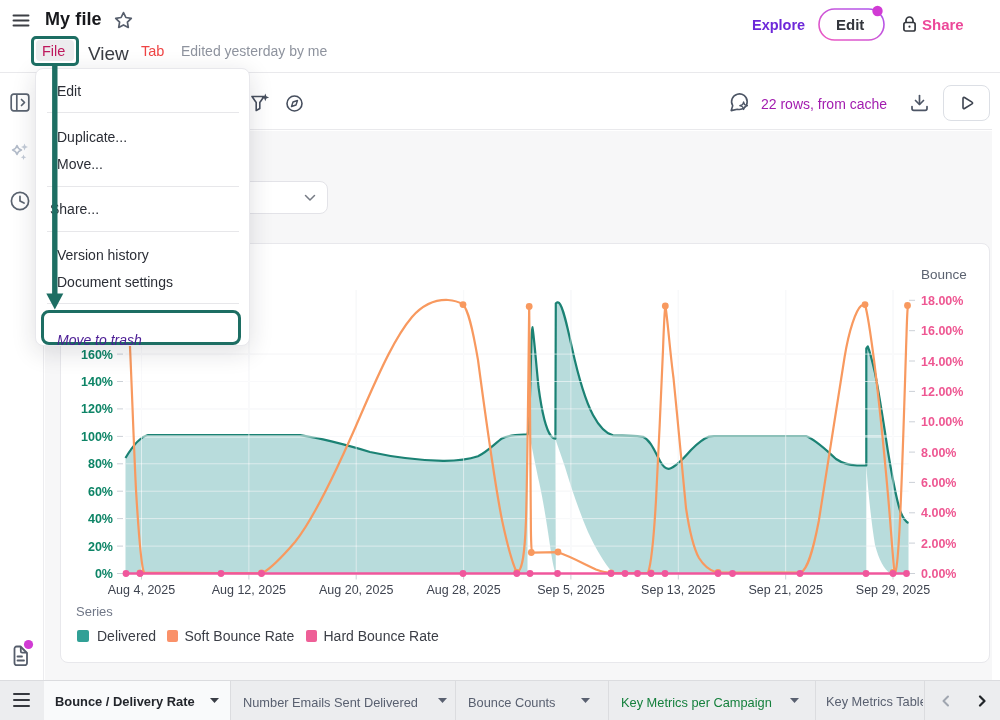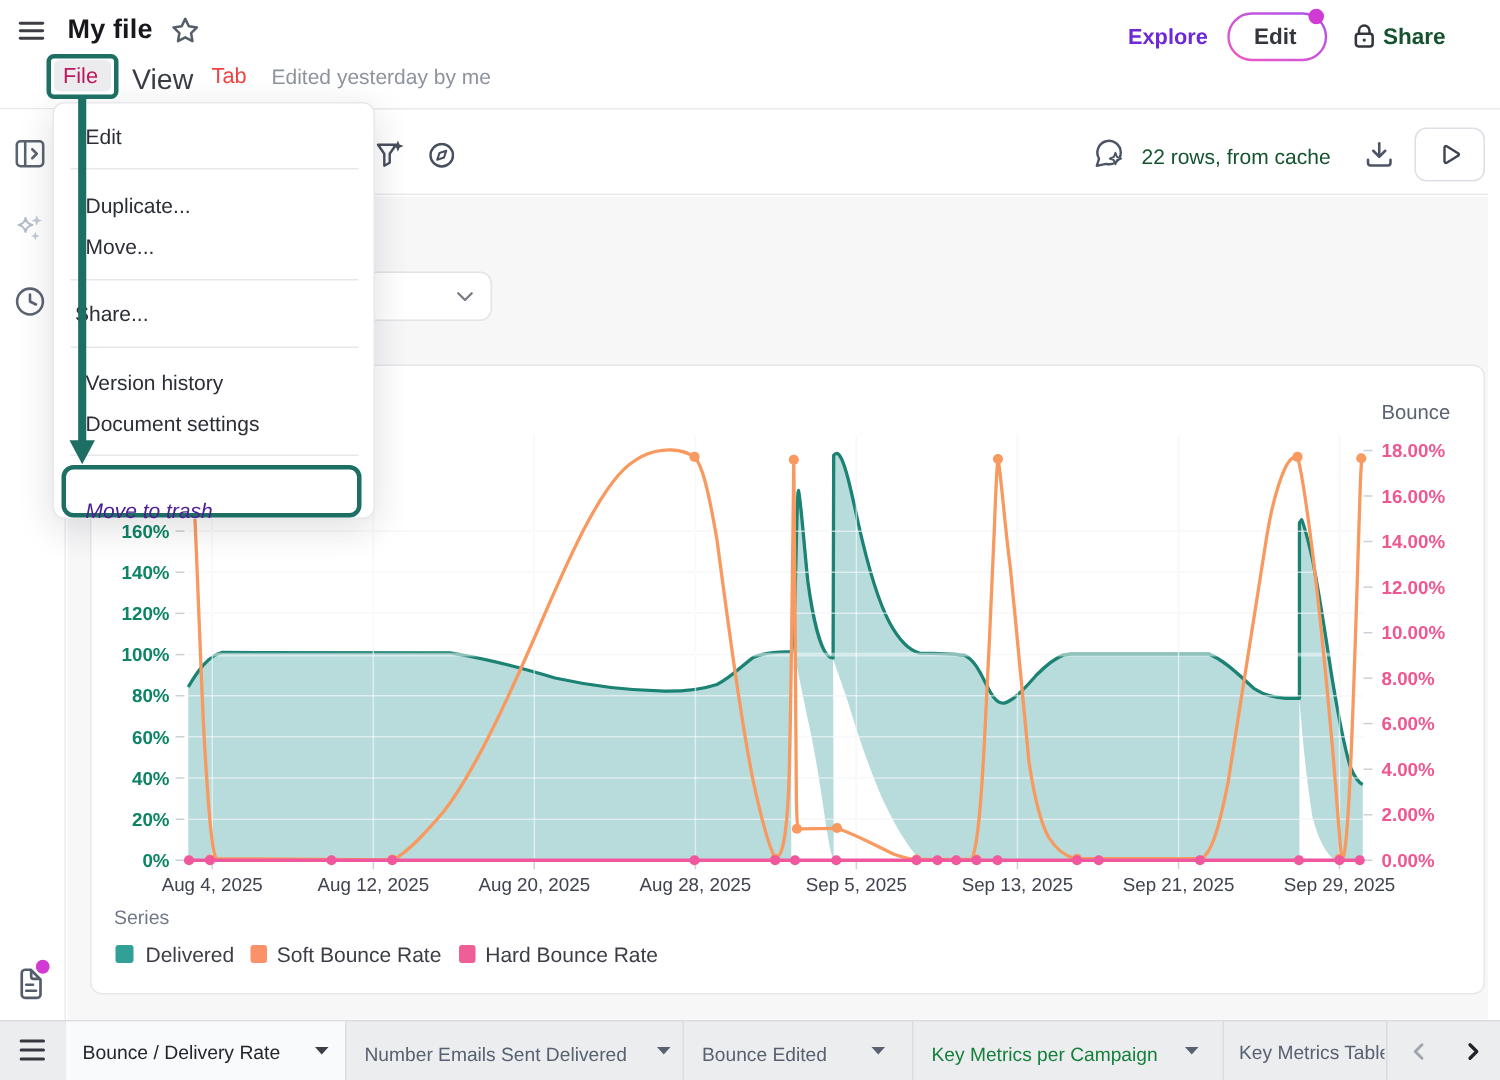--- a/index.html
+++ b/index.html
@@ -37,21 +37,21 @@
     <rect x="5" y="5" width="65" height="31" rx="15.5" fill="#fff" stroke="url(#pillg)" stroke-width="1.6"></rect>
     <circle cx="63.5" cy="7" r="5.2" fill="#d13bd4"></circle>
   </svg>
   <div class="abs" style="left:836px;top:16px;font-size:15px;font-weight:bold;color:#33363c;">Edit</div>
 
   <svg class="abs" style="left:902px;top:16px" width="15" height="16" viewBox="0 0 15 16">
     <path d="M4 6.5 V4.5 a3.5 3.5 0 0 1 7 0 V6.5" fill="none" stroke="#33363c" stroke-width="1.7"></path>
     <rect x="1.9" y="6.5" width="11.2" height="8.5" rx="1.8" fill="none" stroke="#33363c" stroke-width="1.7"></rect>
     <circle cx="7.5" cy="10.7" r="1.1" fill="#33363c"></circle>
   </svg>
-  <div class="abs" style="left:922px;top:16px;font-size:15px;font-weight:bold;color:#14532d;">Share</div>
+  <div class="abs" style="left:922px;top:16px;font-size:15px;font-weight:bold;color:#ec4899;">Share</div>
 
   <div class="abs" style="left:88px;top:43px;font-size:19px;color:#3a3d44;">View</div>
   <div class="abs" style="left:141px;top:43px;font-size:14.5px;color:#ef4444;">Tab</div>
   <div class="abs" style="left:181px;top:43px;font-size:14px;color:#8e939e;">Edited yesterday by me</div>
 
   <div class="abs" style="left:0;top:73px;width:44px;height:607px;background:#fff;border-right:1px solid #ececef;"></div>
 
   <svg class="abs" style="left:10px;top:93px" width="20" height="19" viewBox="0 0 20 19">
     <rect x="1.2" y="1.2" width="17.6" height="16.6" rx="2.5" fill="none" stroke="#5a6370" stroke-width="1.7"></rect>
     <line x1="6.8" y1="1.5" x2="6.8" y2="17.5" stroke="#5a6370" stroke-width="1.7"></line>
@@ -90,21 +90,21 @@
 
   <svg class="abs" style="left:286px;top:95px" width="17" height="17" viewBox="0 0 17 17">
     <circle cx="8.5" cy="8.5" r="7.5" fill="none" stroke="#474f5e" stroke-width="1.6"></circle>
     <path d="M11.5 5.5 L10 10 L5.5 11.5 L7 7 Z" fill="none" stroke="#474f5e" stroke-width="1.4" stroke-linejoin="round"></path>
   </svg>
 
   <svg class="abs" style="left:729px;top:91px" width="22" height="22" viewBox="0 0 22 22">
     <path d="M8.3 18.2 A7.8 7.8 0 1 0 3.7 14.7 L2.2 19.6 Z" fill="none" stroke="#4c5565" stroke-width="1.6" stroke-linejoin="round"></path>
     <path d="M14.6 10.9 l1.05 2.75 2.75 1.05 -2.75 1.05 -1.05 2.75 -1.05-2.75 -2.75-1.05 2.75-1.05 Z" fill="#fff" stroke="#4c5565" stroke-width="1.3" stroke-linejoin="round"></path>
   </svg>
-  <div class="abs" style="left:761px;top:96px;font-size:14px;color:#14532d;">22 rows, from cache</div>
+  <div class="abs" style="left:761px;top:96px;font-size:14px;color:#a21caf;">22 rows, from cache</div>
 
   <svg class="abs" style="left:910px;top:94px" width="19" height="18" viewBox="0 0 19 18">
     <g fill="none" stroke="#4c5565" stroke-width="1.7" stroke-linecap="round" stroke-linejoin="round">
       <path d="M9.5 1.5 V10"></path>
       <path d="M5.5 6.5 L9.5 10.5 L13.5 6.5"></path>
       <path d="M2 12.5 V14.5 a1.8 1.8 0 0 0 1.8 1.8 H15.2 a1.8 1.8 0 0 0 1.8 -1.8 V12.5"></path>
     </g>
   </svg>
 
   <div class="abs" style="left:943px;top:85px;width:47px;height:36px;background:#fff;border:1px solid #dcdfe5;border-radius:8px;"></div>
@@ -276,30 +276,30 @@
 
   <div class="abs" style="left:0;top:680px;width:1000px;height:40px;background:#ecedef;border-top:1px solid #dbdcdf;"></div>
   <svg class="abs" style="left:13px;top:692px" width="17" height="16" viewBox="0 0 17 16">
     <g stroke="#35383e" stroke-width="2" stroke-linecap="round">
       <line x1="1" y1="2" x2="16" y2="2"></line>
         <line x1="1" y1="8" x2="16" y2="8"></line>
         <line x1="1" y1="14" x2="16" y2="14"></line>
     </g>
   </svg>
   <div class="abs" style="left:44px;top:681px;width:187px;height:39px;background:#f9fafb;border-right:1px solid #dbdcdf;"></div>
-  <div class="abs" style="left:55px;top:693.5px;font-size:12.9px;font-weight:normal;color:#23262c;">Bounce / Delivery Rate</div>
+  <div class="abs" style="left:55px;top:693.5px;font-size:12.9px;font-weight:bold;color:#23262c;">Bounce / Delivery Rate</div>
   <svg class="abs" style="left:209px;top:697px" width="11" height="7" viewBox="0 0 11 7">
       <path d="M1 1 L5.5 6 L10 1 Z" fill="#3a3e46"></path>
     </svg>
   <div class="abs" style="left:243px;top:695px;font-size:12.8px;color:#596070;">Number Emails Sent Delivered</div>
   <svg class="abs" style="left:437px;top:697px" width="11" height="7" viewBox="0 0 11 7">
       <path d="M1 1 L5.5 6 L10 1 Z" fill="#596070"></path>
     </svg>
   <div class="abs" style="left:455px;top:681px;width:1px;height:39px;background:#dbdcdf;"></div>
-  <div class="abs" style="left:468px;top:695px;font-size:12.8px;color:#596070;">Bounce Edited</div>
+  <div class="abs" style="left:468px;top:695px;font-size:12.8px;color:#596070;">Bounce Counts</div>
   <svg class="abs" style="left:580px;top:697px" width="11" height="7" viewBox="0 0 11 7">
       <path d="M1 1 L5.5 6 L10 1 Z" fill="#596070"></path>
     </svg>
   <div class="abs" style="left:608px;top:681px;width:1px;height:39px;background:#dbdcdf;"></div>
   <div class="abs" style="left:621px;top:695px;font-size:12.8px;color:#15803d;text-align:right;">Key Metrics per Campaign</div>
   <svg class="abs" style="left:789px;top:697px" width="11" height="7" viewBox="0 0 11 7">
       <path d="M1 1 L5.5 6 L10 1 Z" fill="#596070"></path>
     </svg>
   <div class="abs" style="left:815px;top:681px;width:1px;height:39px;background:#dbdcdf;"></div>
   <div class="abs" style="left:826px;top:694px;width:97px;overflow:hidden;white-space:nowrap;font-size:12.8px;color:#596070;">Key Metrics Table</div>

